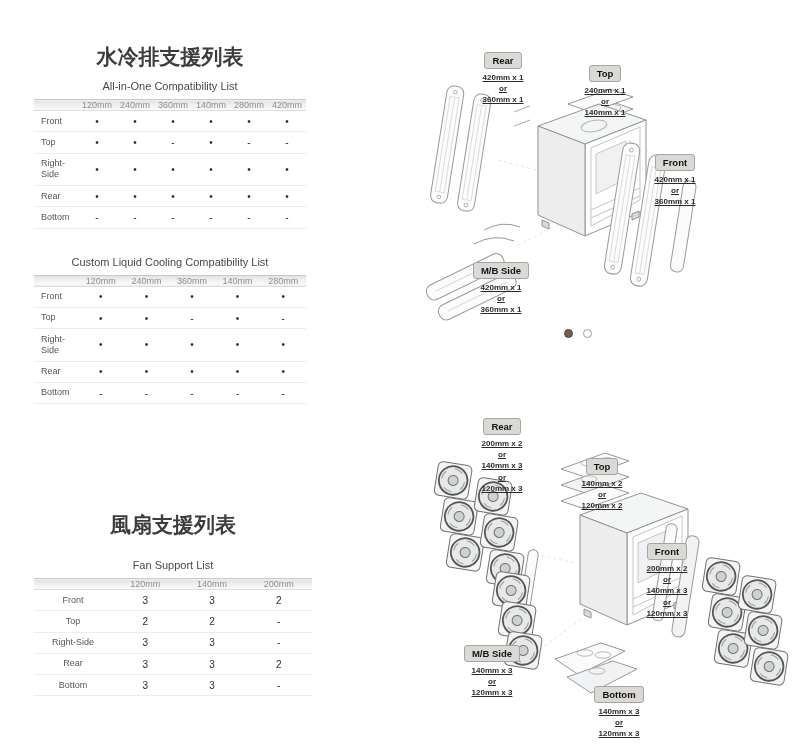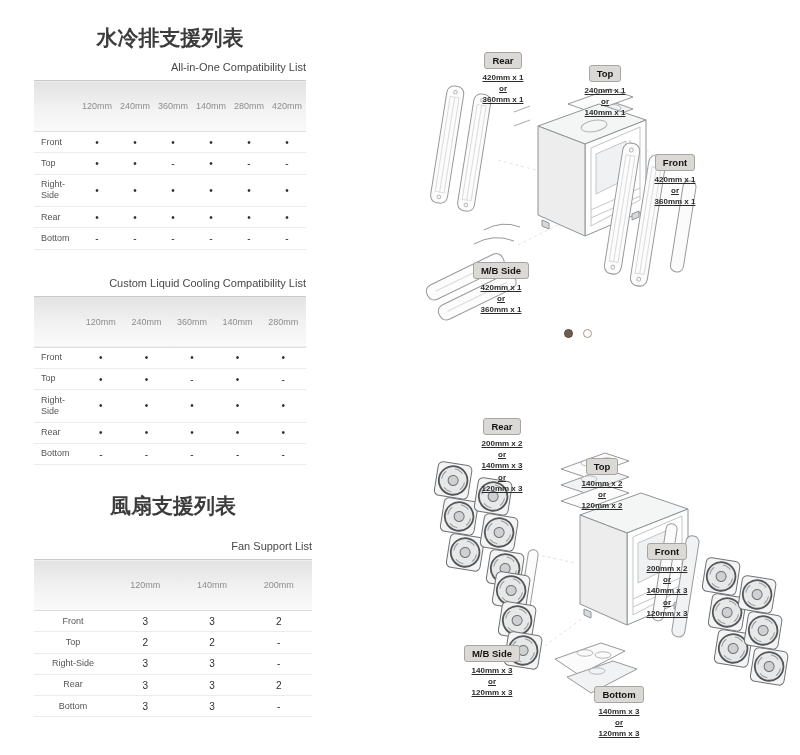--- a/index.html
+++ b/index.html
@@ -12,38 +12,38 @@
     overflow:hidden;
   }
   .abs { position:absolute; }
 
   
   .sec-liquid { left:34px; top:26px; width:272px; }
   .sec-fan    { left:34px; top:494px; width:278px; }
 
   h1.zh {
     font-size:21px; font-weight:bold; color:#3c3c3c;
-    text-align:center; line-height:1.15; margin-bottom:11px;
+    text-align:center; line-height:1.15; margin-bottom:11px;margin-top:19px;
   }
   .sec-fan h1.zh { margin-bottom:22px;font-family:Liberation Serif, serif; }
 
   .tbl-title {
-    font-size:11px; color:#484848; text-align:right; margin-bottom:7px;
+    font-size:11px; color:#484848; text-align:center; margin-bottom:7px;
   }
   .custom-title { margin-top:27px; }
 
   table.spec {
     width:100%; border-collapse:collapse; table-layout:fixed;
   }
   table.spec thead th {
     background:linear-gradient(180deg,#e2e2e2 0%,#f2f2f2 55%,#fafafa 100%);
     border-top:1px solid #c9c9c9;
     border-bottom:1px solid #dedede;
     font-size:9px; font-weight:normal; color:#8d8d8d;
-    padding:20px 0; 
+    padding:0 0; 
   }
   table.spec tbody th {
     font-size:9px; font-weight:normal; color:#555;
     text-align:left; padding:4.5px 2px 4.5px 7px;
     border-bottom:1px solid #ececec; line-height:1.25;
   }
   table.spec tbody td {
     font-size:10px; color:#2e2e2e; text-align:center;
     padding:4.5px 0; border-bottom:1px solid #ececec;
   }

